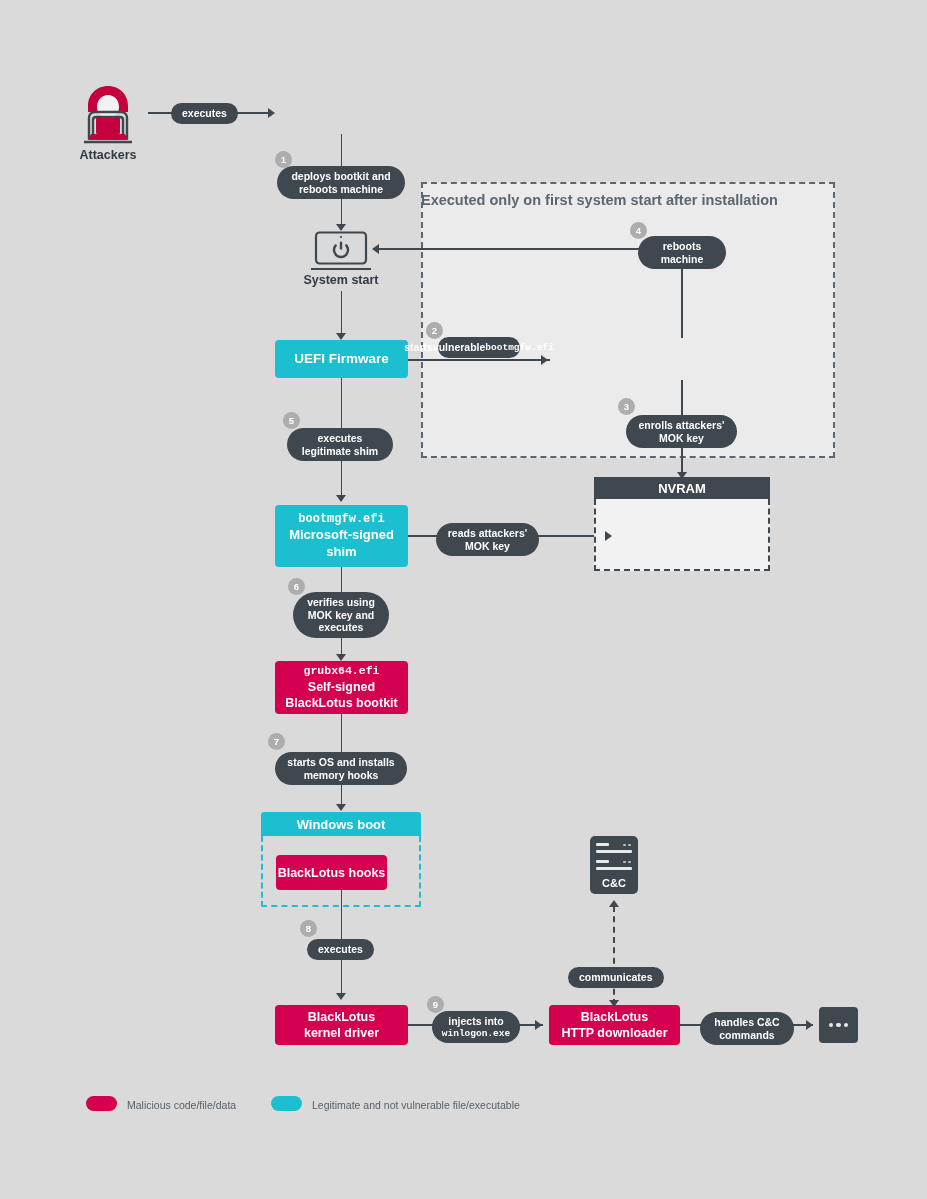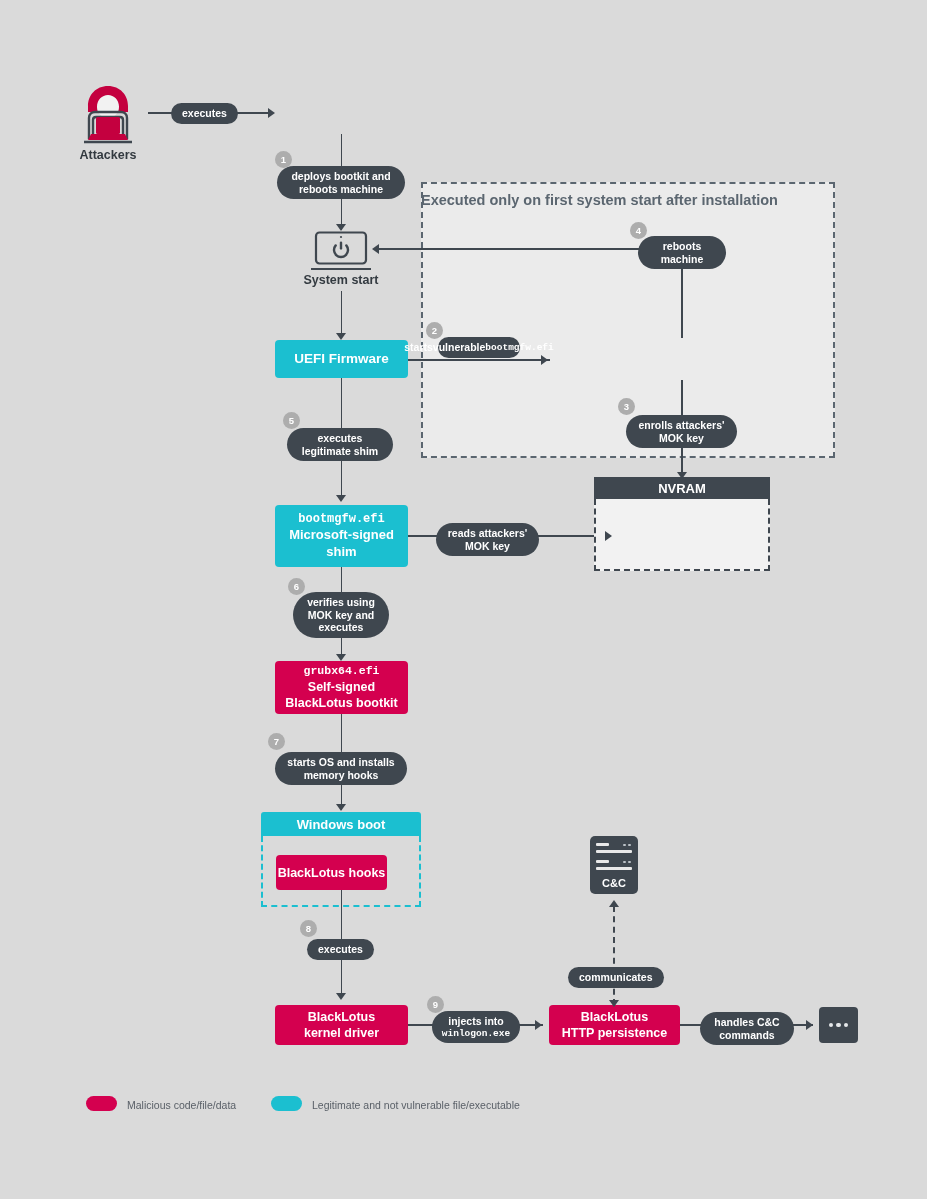--- a/index.html
+++ b/index.html
@@ -335,21 +335,21 @@
   <div class="hline" style="left:408px; top:1024px; width:135px;"></div>
   <div class="arrow-r" style="left:535px; top:1020px;"></div>
   <div class="badge" style="left:427px; top:996px;">9</div>
   <div class="pill" style="left:432px; top:1011px; width:88px; flex-direction:column;">
     <span>injects into</span>
     <span class="mono" style="font-size:9.5px;">winlogon.exe</span>
   </div>
 
   <div class="box magenta" style="left:549px; top:1005px; width:131px; height:40px; font-size:12.5px; flex-direction:column;">
     <span>BlackLotus</span>
-    <span>HTTP persistence</span>
+    <span>HTTP downloader</span>
   </div>
 
   <div class="hline" style="left:680px; top:1024px; width:133px;"></div>
   <div class="arrow-r" style="left:806px; top:1020px;"></div>
   <div class="pill" style="left:700px; top:1012px; width:94px;">handles C&amp;C
 commands</div>
 
   <div class="dots-box" style="left:819px; top:1007px; width:39px; height:36px;">
     <i></i>
     <i></i>

